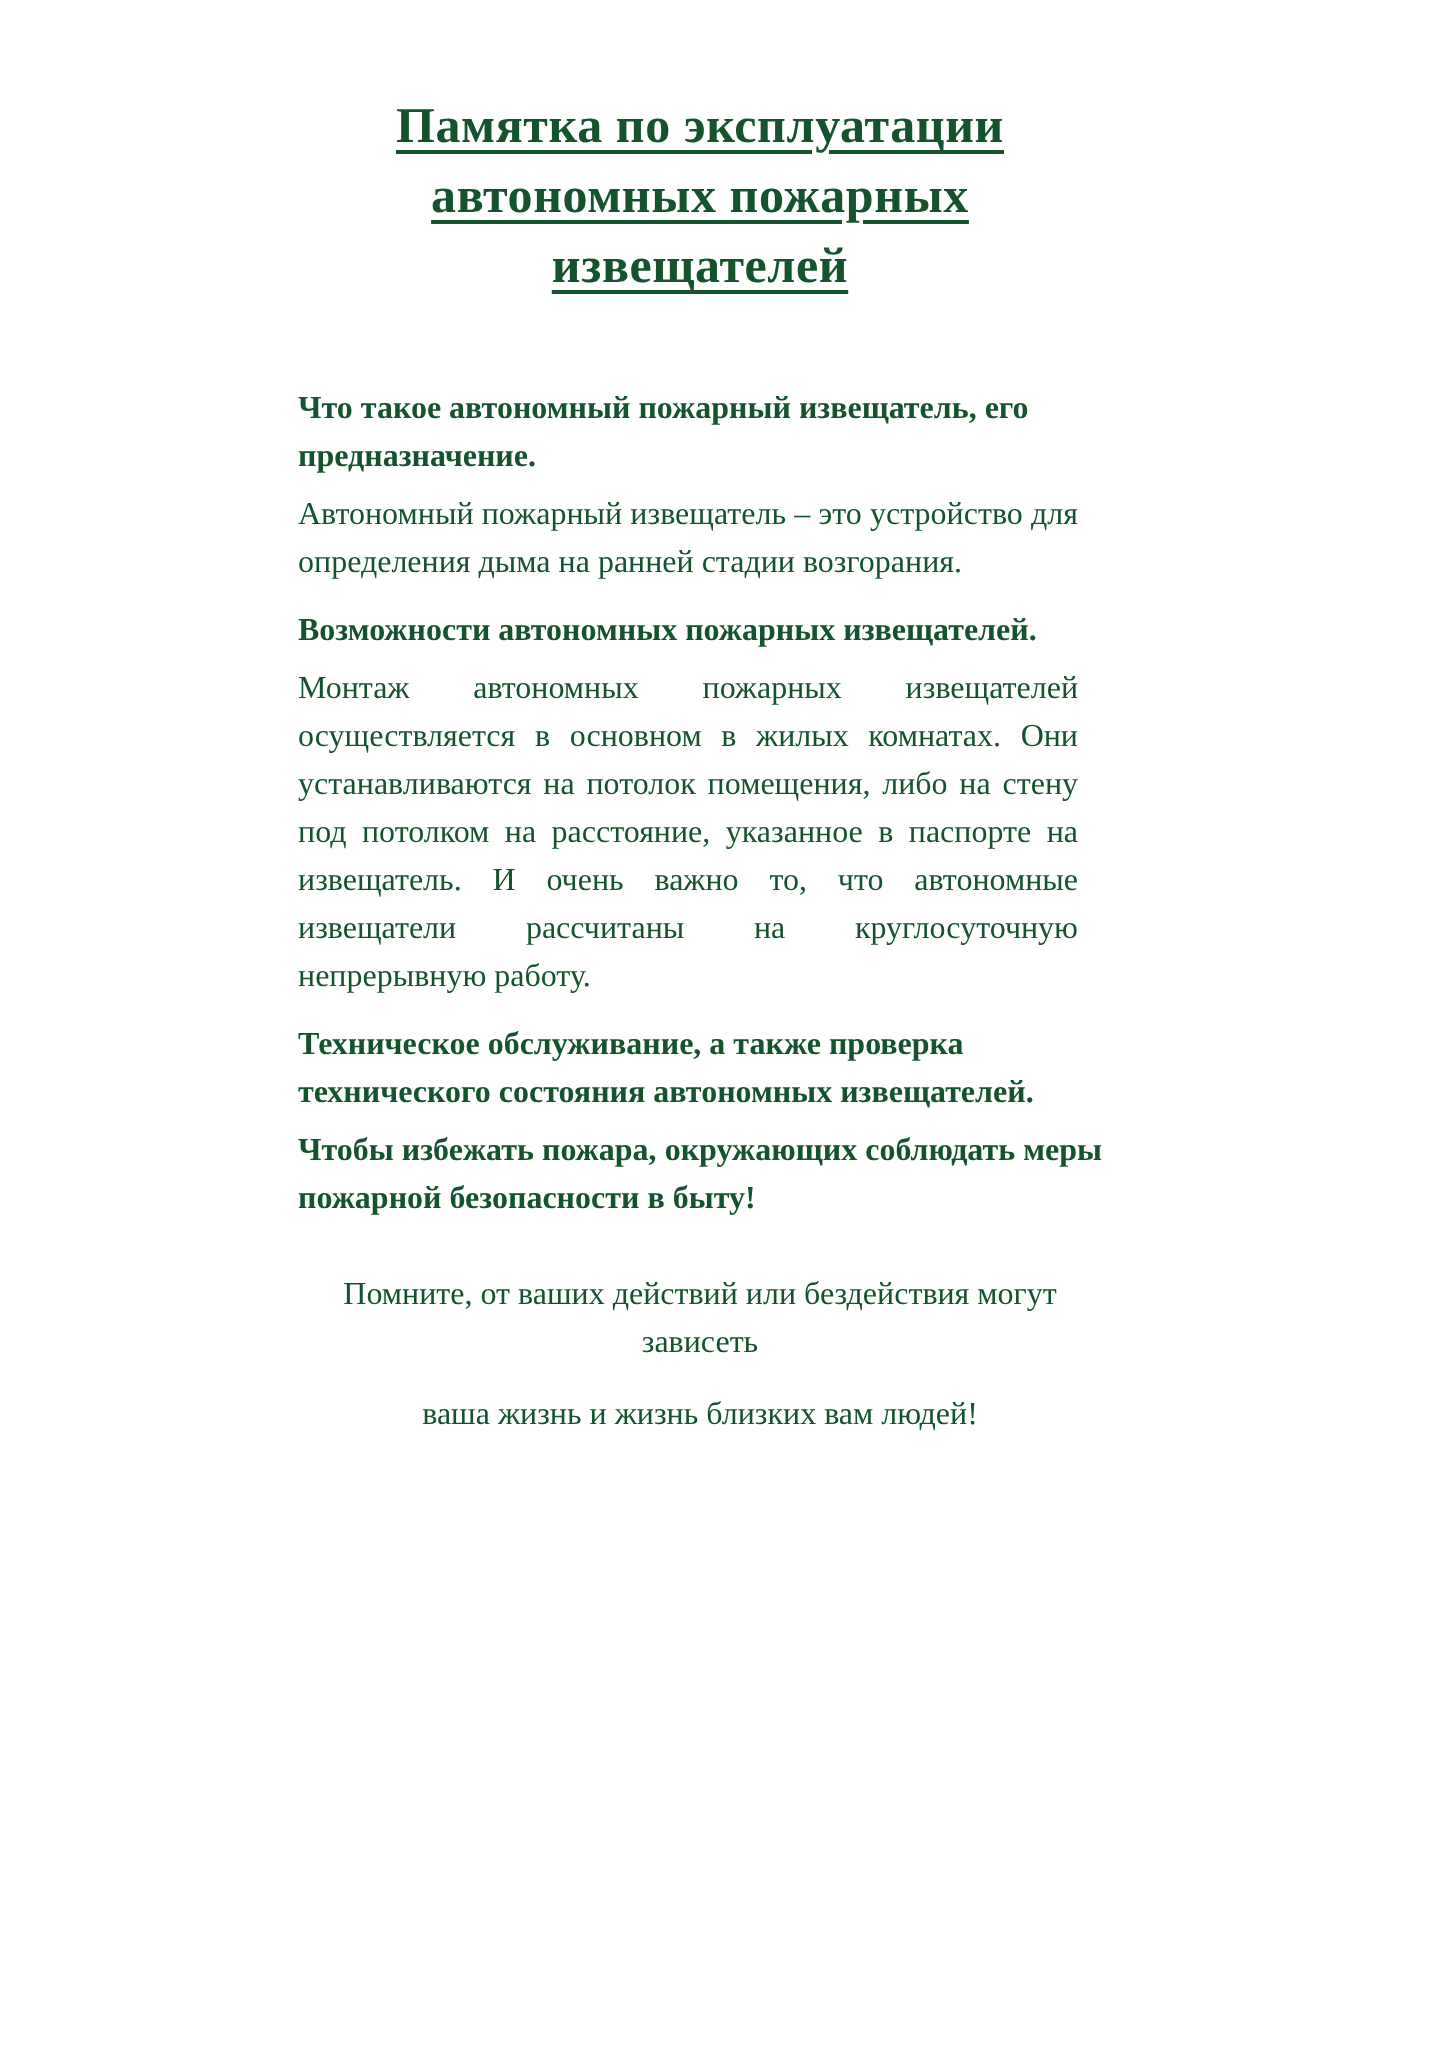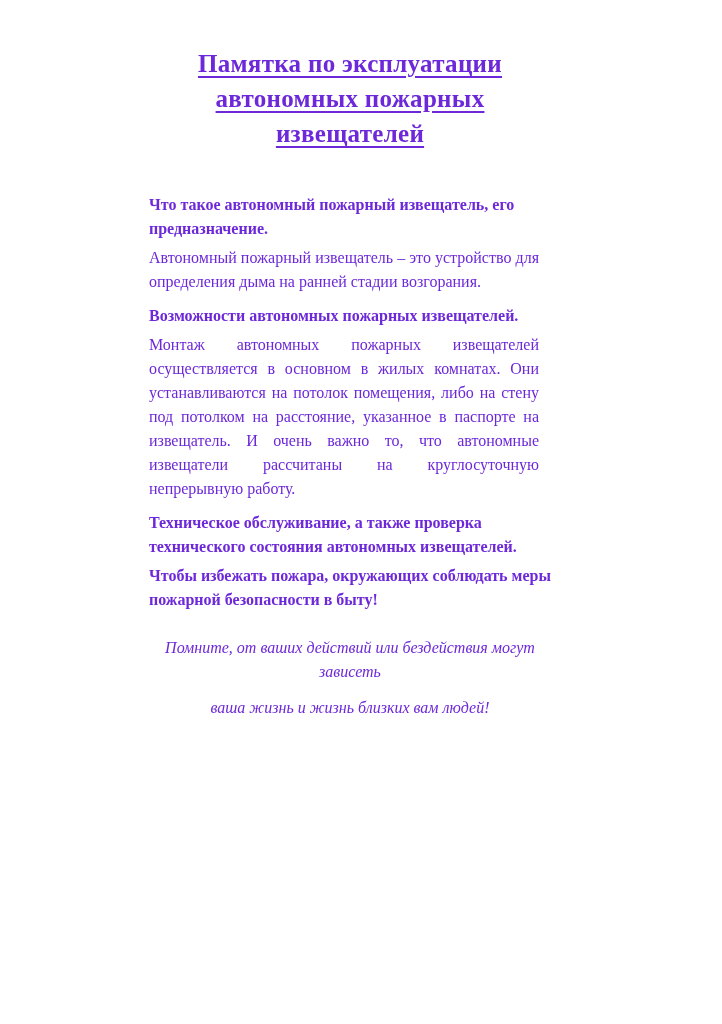--- a/index.html
+++ b/index.html
@@ -9,21 +9,21 @@
   }
   .page {
     position: relative;
     width: 620px;
     height: 1024px;
     margin: 0 auto;
     background: #ffffff;
     box-sizing: border-box;
     padding: 46px 120px 0 98px;
     font-family: "Liberation Serif", "DejaVu Serif", serif;
-    color: #6d28d9;
+    color: #14532d;
     overflow: hidden;
   }
   .doc-title {
     font-size: 25px;
     line-height: 35px;
     font-weight: bold;
     text-align: center;
     text-decoration: underline;
     text-decoration-thickness: 2px;
     text-underline-offset: 4px;
@@ -45,21 +45,20 @@
   }
   .warning-para {
     font-size: 16px;
     line-height: 24px;
     font-weight: bold;
     text-align: justify;
     margin: 0 0 10px 0;
   }
   .footer-block {
     margin-top: 24px;
-    font-style: italic;
   }
   .footer-line {
     font-size: 16px;
     line-height: 24px;
     text-align: center;
     margin: 0 0 12px 0;
   }
 </style>
 </head>
 <body>

